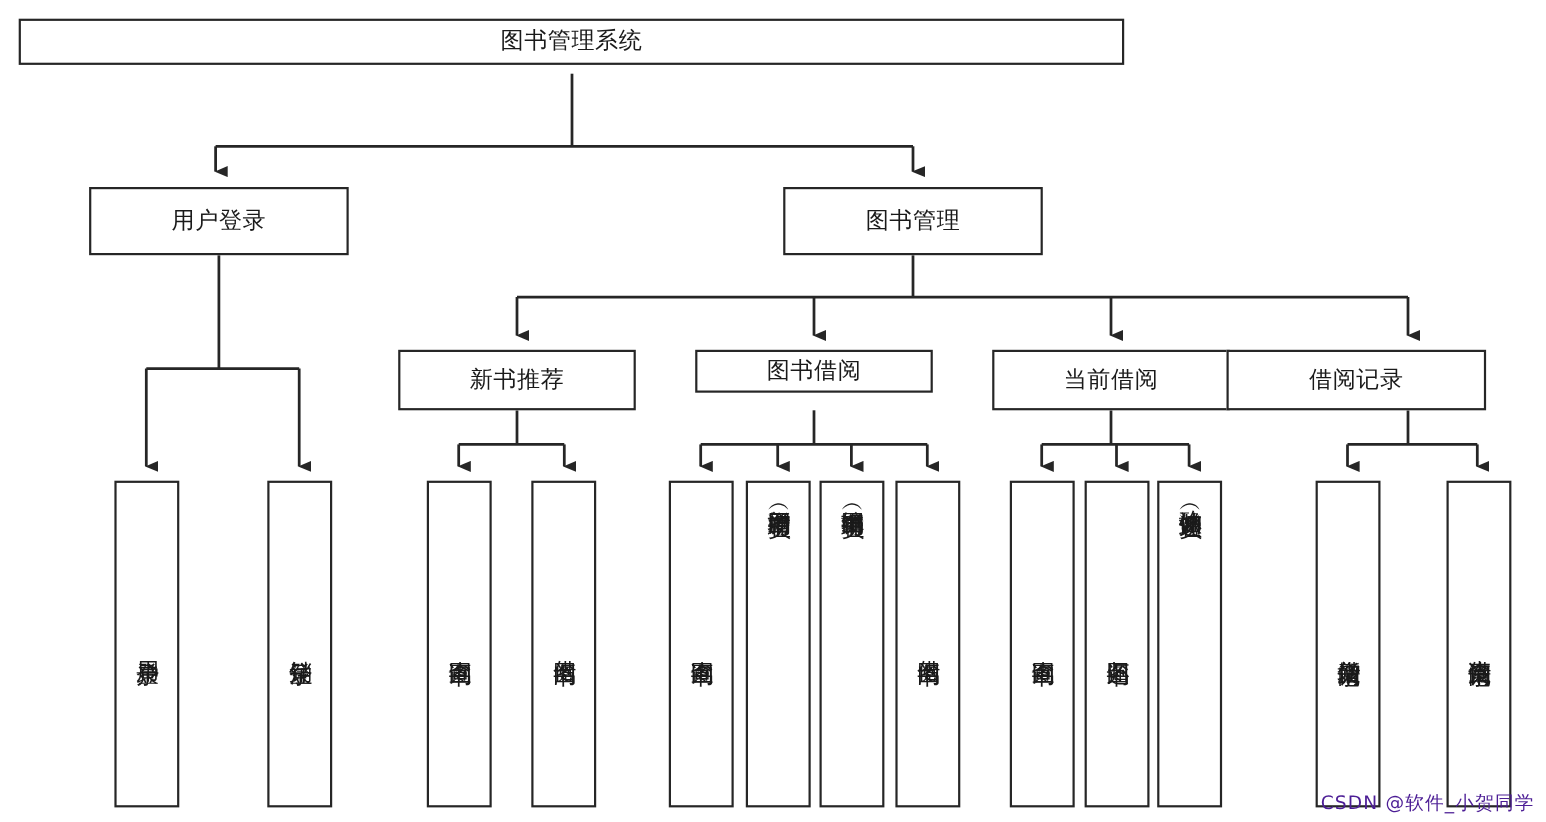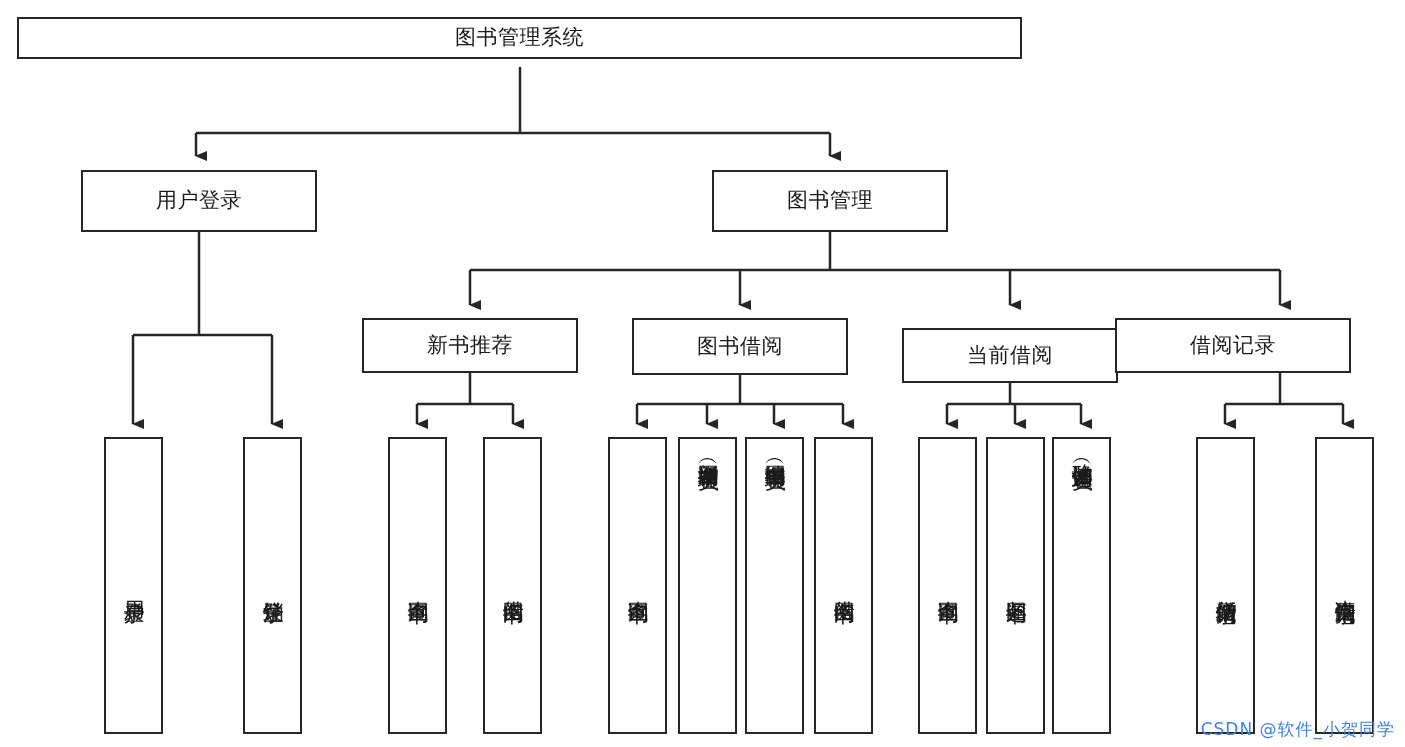--- a/index.html
+++ b/index.html
@@ -58,21 +58,21 @@
   }
   .leaf-box.center-v {
     align-items: center;
     padding-top: 0;
   }
   .watermark {
     position: absolute;
     right: 10px;
     bottom: 6px;
     font-size: 17px;
-    color: #3b82f6;
+    color: #4c1d95;
     letter-spacing: 1px;
     white-space: nowrap;
     font-family: "DejaVu Sans", "Liberation Sans", sans-serif;
     pointer-events: none;
   }
 </style>
 </head>
 <body>
 
 <div id="canvas-wrap">
@@ -137,24 +137,24 @@
   <div class="node-box" style="left:81px; top:170px; width:236px; height:62px;">
     <span class="node-label-h">用户登录</span>
   </div>
   <div class="node-box" style="left:712px; top:170px; width:236px; height:62px;text-align:right;">
     <span class="node-label-h">图书管理</span>
   </div>
 
   <div class="node-box" style="left:362px; top:318px; width:216px; height:55px;">
     <span class="node-label-h">新书推荐</span>
   </div>
-  <div class="node-box" style="left:632px; top:318px; width:216px; height:57px;">
+  <div class="node-box" style="left:632px; top:318px; width:216px; height:39px;">
     <span class="node-label-h">图书借阅</span>
   </div>
-  <div class="node-box" style="left:902px; top:328px; width:216px; height:55px;">
+  <div class="node-box" style="left:902px; top:318px; width:216px; height:55px;">
     <span class="node-label-h">当前借阅</span>
   </div>
   <div class="node-box" style="left:1115px; top:318px; width:236px; height:55px;">
     <span class="node-label-h">借阅记录</span>
   </div>
 
   <div class="node-box leaf-box center-v" style="left:104px; top:437px; width:59px; height:297px;">
     <span class="node-label-v">用户登录</span>
   </div>
   <div class="node-box leaf-box center-v" style="left:243px; top:437px; width:59px; height:297px;">

